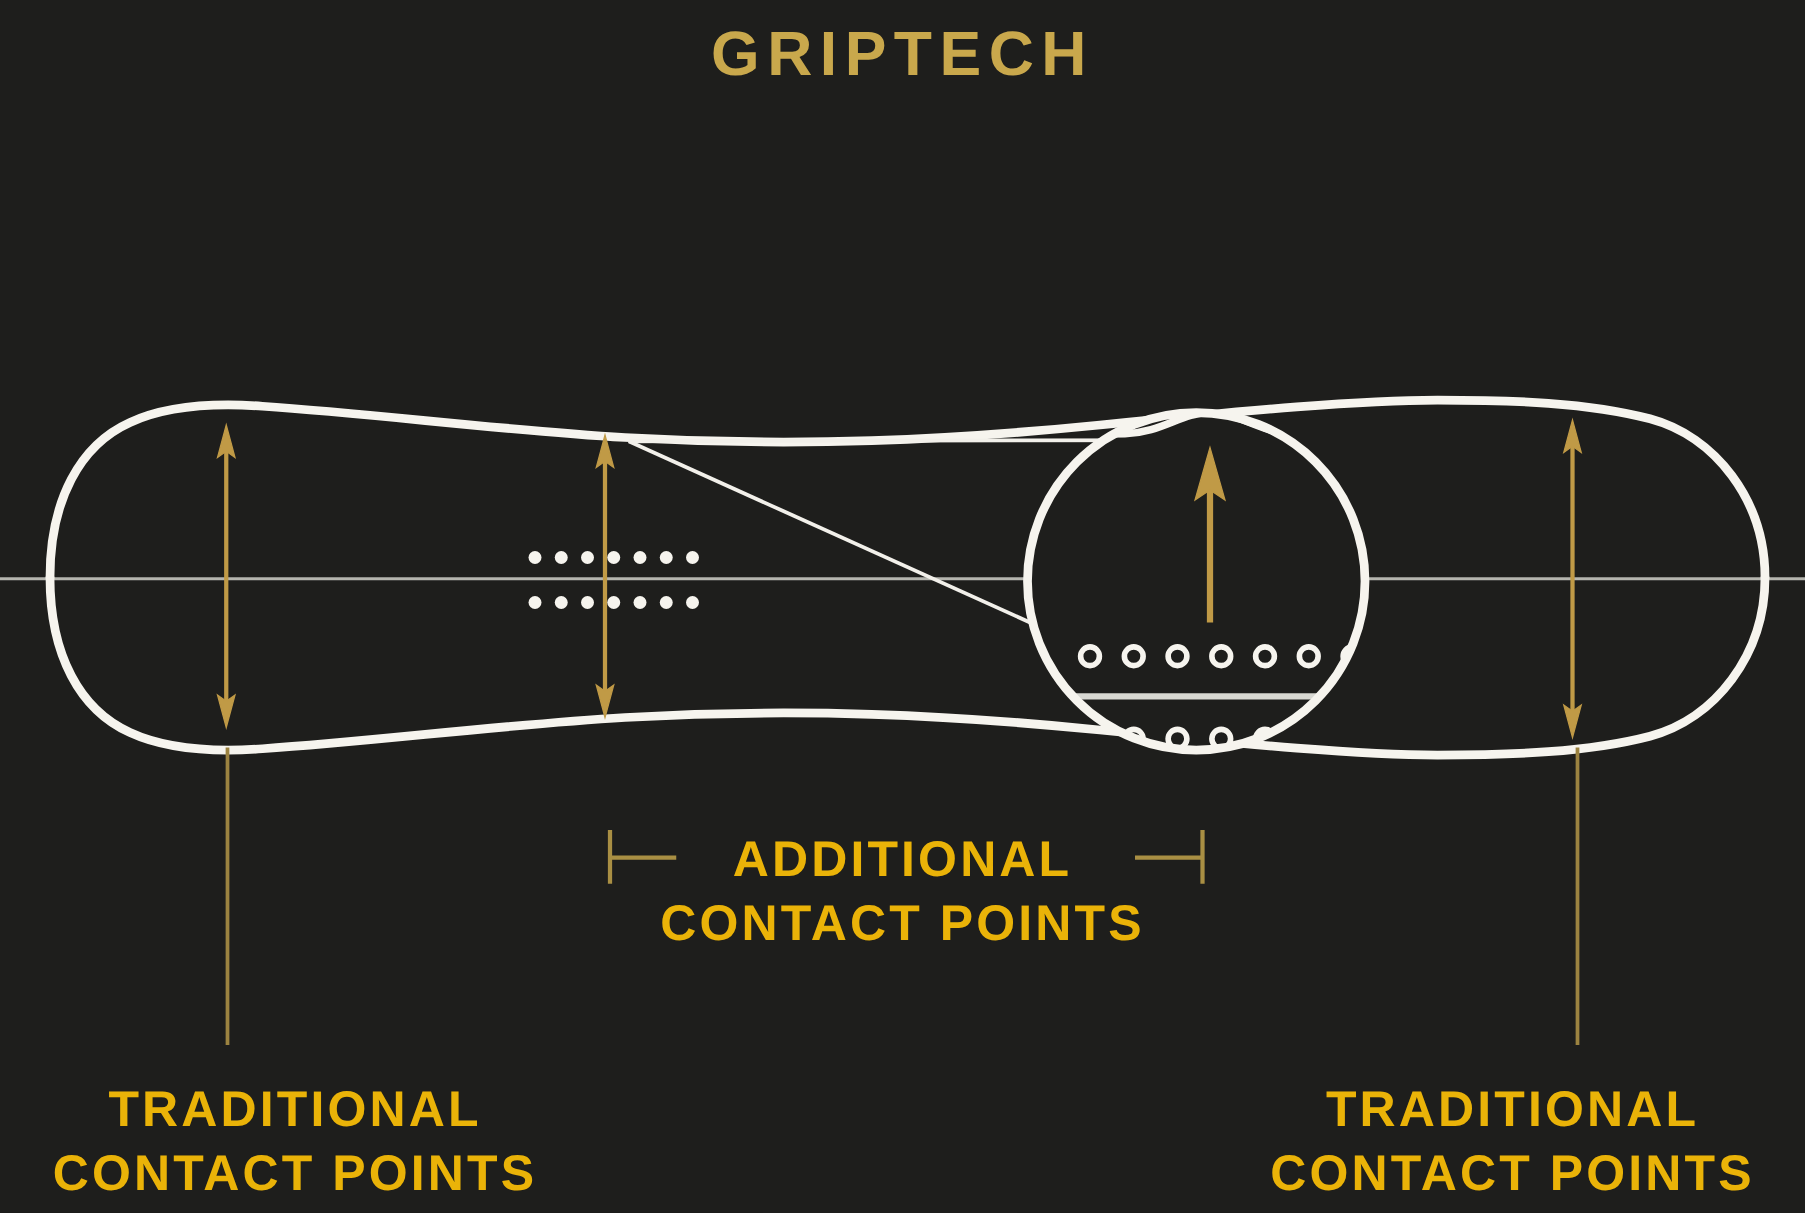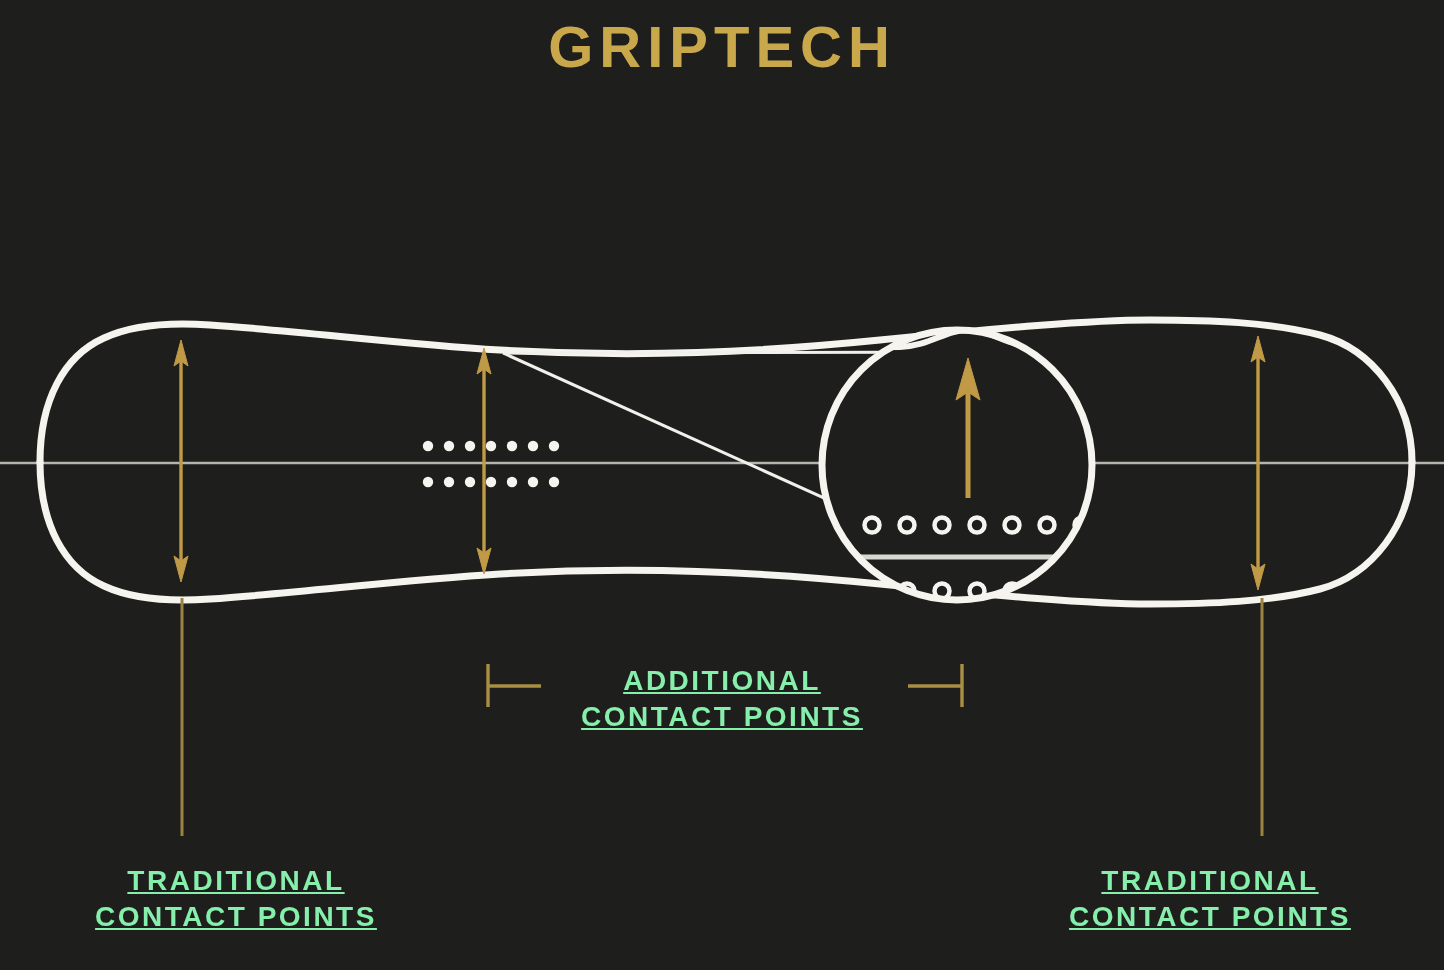--- a/index.html
+++ b/index.html
@@ -23,37 +23,36 @@
     width: 1444px;
     height: 970px;
   }
   .title {
     position: absolute;
     left: 0;
     top: 18px;
     width: 1444px;
     text-align: center;
     font-family: "Liberation Sans", sans-serif;
-    font-size: 58px;
+    font-size: 50px;
     font-weight: bold;
     letter-spacing: 6px;
     color: #c9a84c;
     line-height: 1;
     white-space: nowrap;
   }
   .label-block {
     position: absolute;
     font-family: "Liberation Sans", sans-serif;
-    font-size: 28px;
+    font-size: 40px;
     font-weight: bold;
     letter-spacing: 2.5px;
-    color: #86efac;
+    color: #eab308;
     line-height: 1.28;
     white-space: nowrap;
-    text-decoration: underline;
   }
   #label-additional {
     left: 0;
     top: 663px;
     width: 1444px;
     text-align: center;
   }
   #label-additional .line1 { display: block; }
   #label-additional .line2 { display: block; }
   #label-traditional-left {

